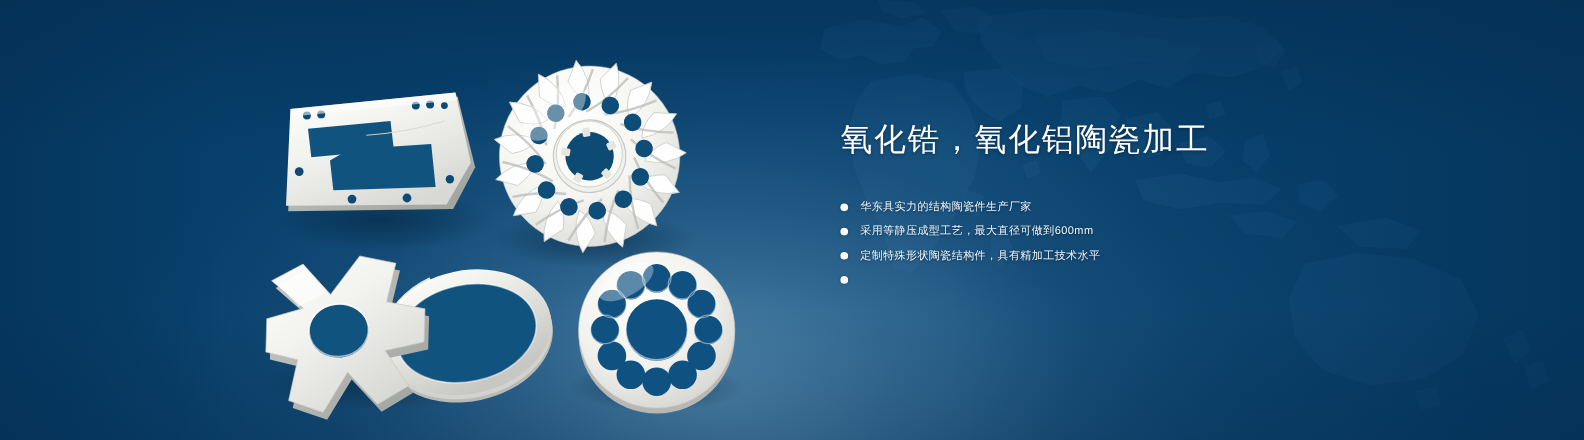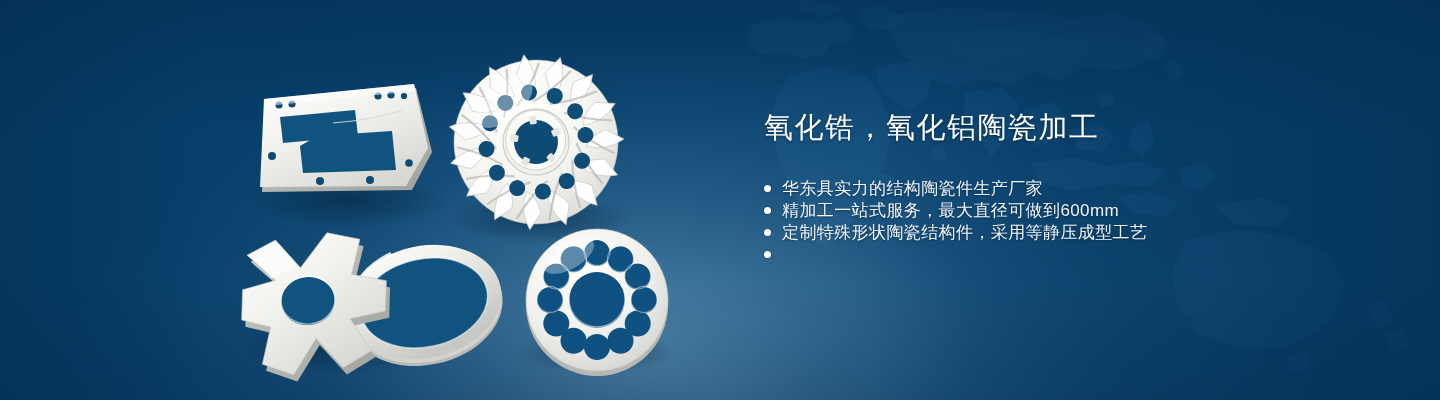--- a/index.html
+++ b/index.html
@@ -115,21 +115,21 @@
   .dot {
     flex: 0 0 auto;
     width: 7px;
     height: 7px;
     border-radius: 50%;
     background: #ffffff;
     margin-right: 11px;
     box-shadow: 0 0 2px rgba(0,20,40,0.5);
   }
   .bullet-text {
-    font-size: 17px;
+    font-size: 10px;
     color: #f2f6fa;
     letter-spacing: 0.4px;
     line-height: 22px;
     white-space: nowrap;
     text-shadow: 0 1px 2px rgba(0,18,38,0.5);
   }
 </style>
 </head>
 <body>
 
@@ -396,25 +396,25 @@
   <div class="copy">
     <h1 class="headline">氧化锆，氧化铝陶瓷加工</h1>
 
     <ul class="bullets">
       <li class="bullet">
         <span class="dot"></span>
         <span class="bullet-text">华东具实力的结构陶瓷件生产厂家</span>
       </li>
       <li class="bullet">
         <span class="dot"></span>
-        <span class="bullet-text">精加工一站式服务，最大直径可做到600mm</span>
+        <span class="bullet-text">采用等静压成型工艺，最大直径可做到600mm</span>
       </li>
       <li class="bullet">
         <span class="dot"></span>
-        <span class="bullet-text">定制特殊形状陶瓷结构件，采用等静压成型工艺</span>
+        <span class="bullet-text">定制特殊形状陶瓷结构件，具有精加工技术水平</span>
       </li>
       <li class="bullet">
         <span class="dot"></span>
       </li>
     </ul>
   </div>
 
 </div>
 
 </body></html>

